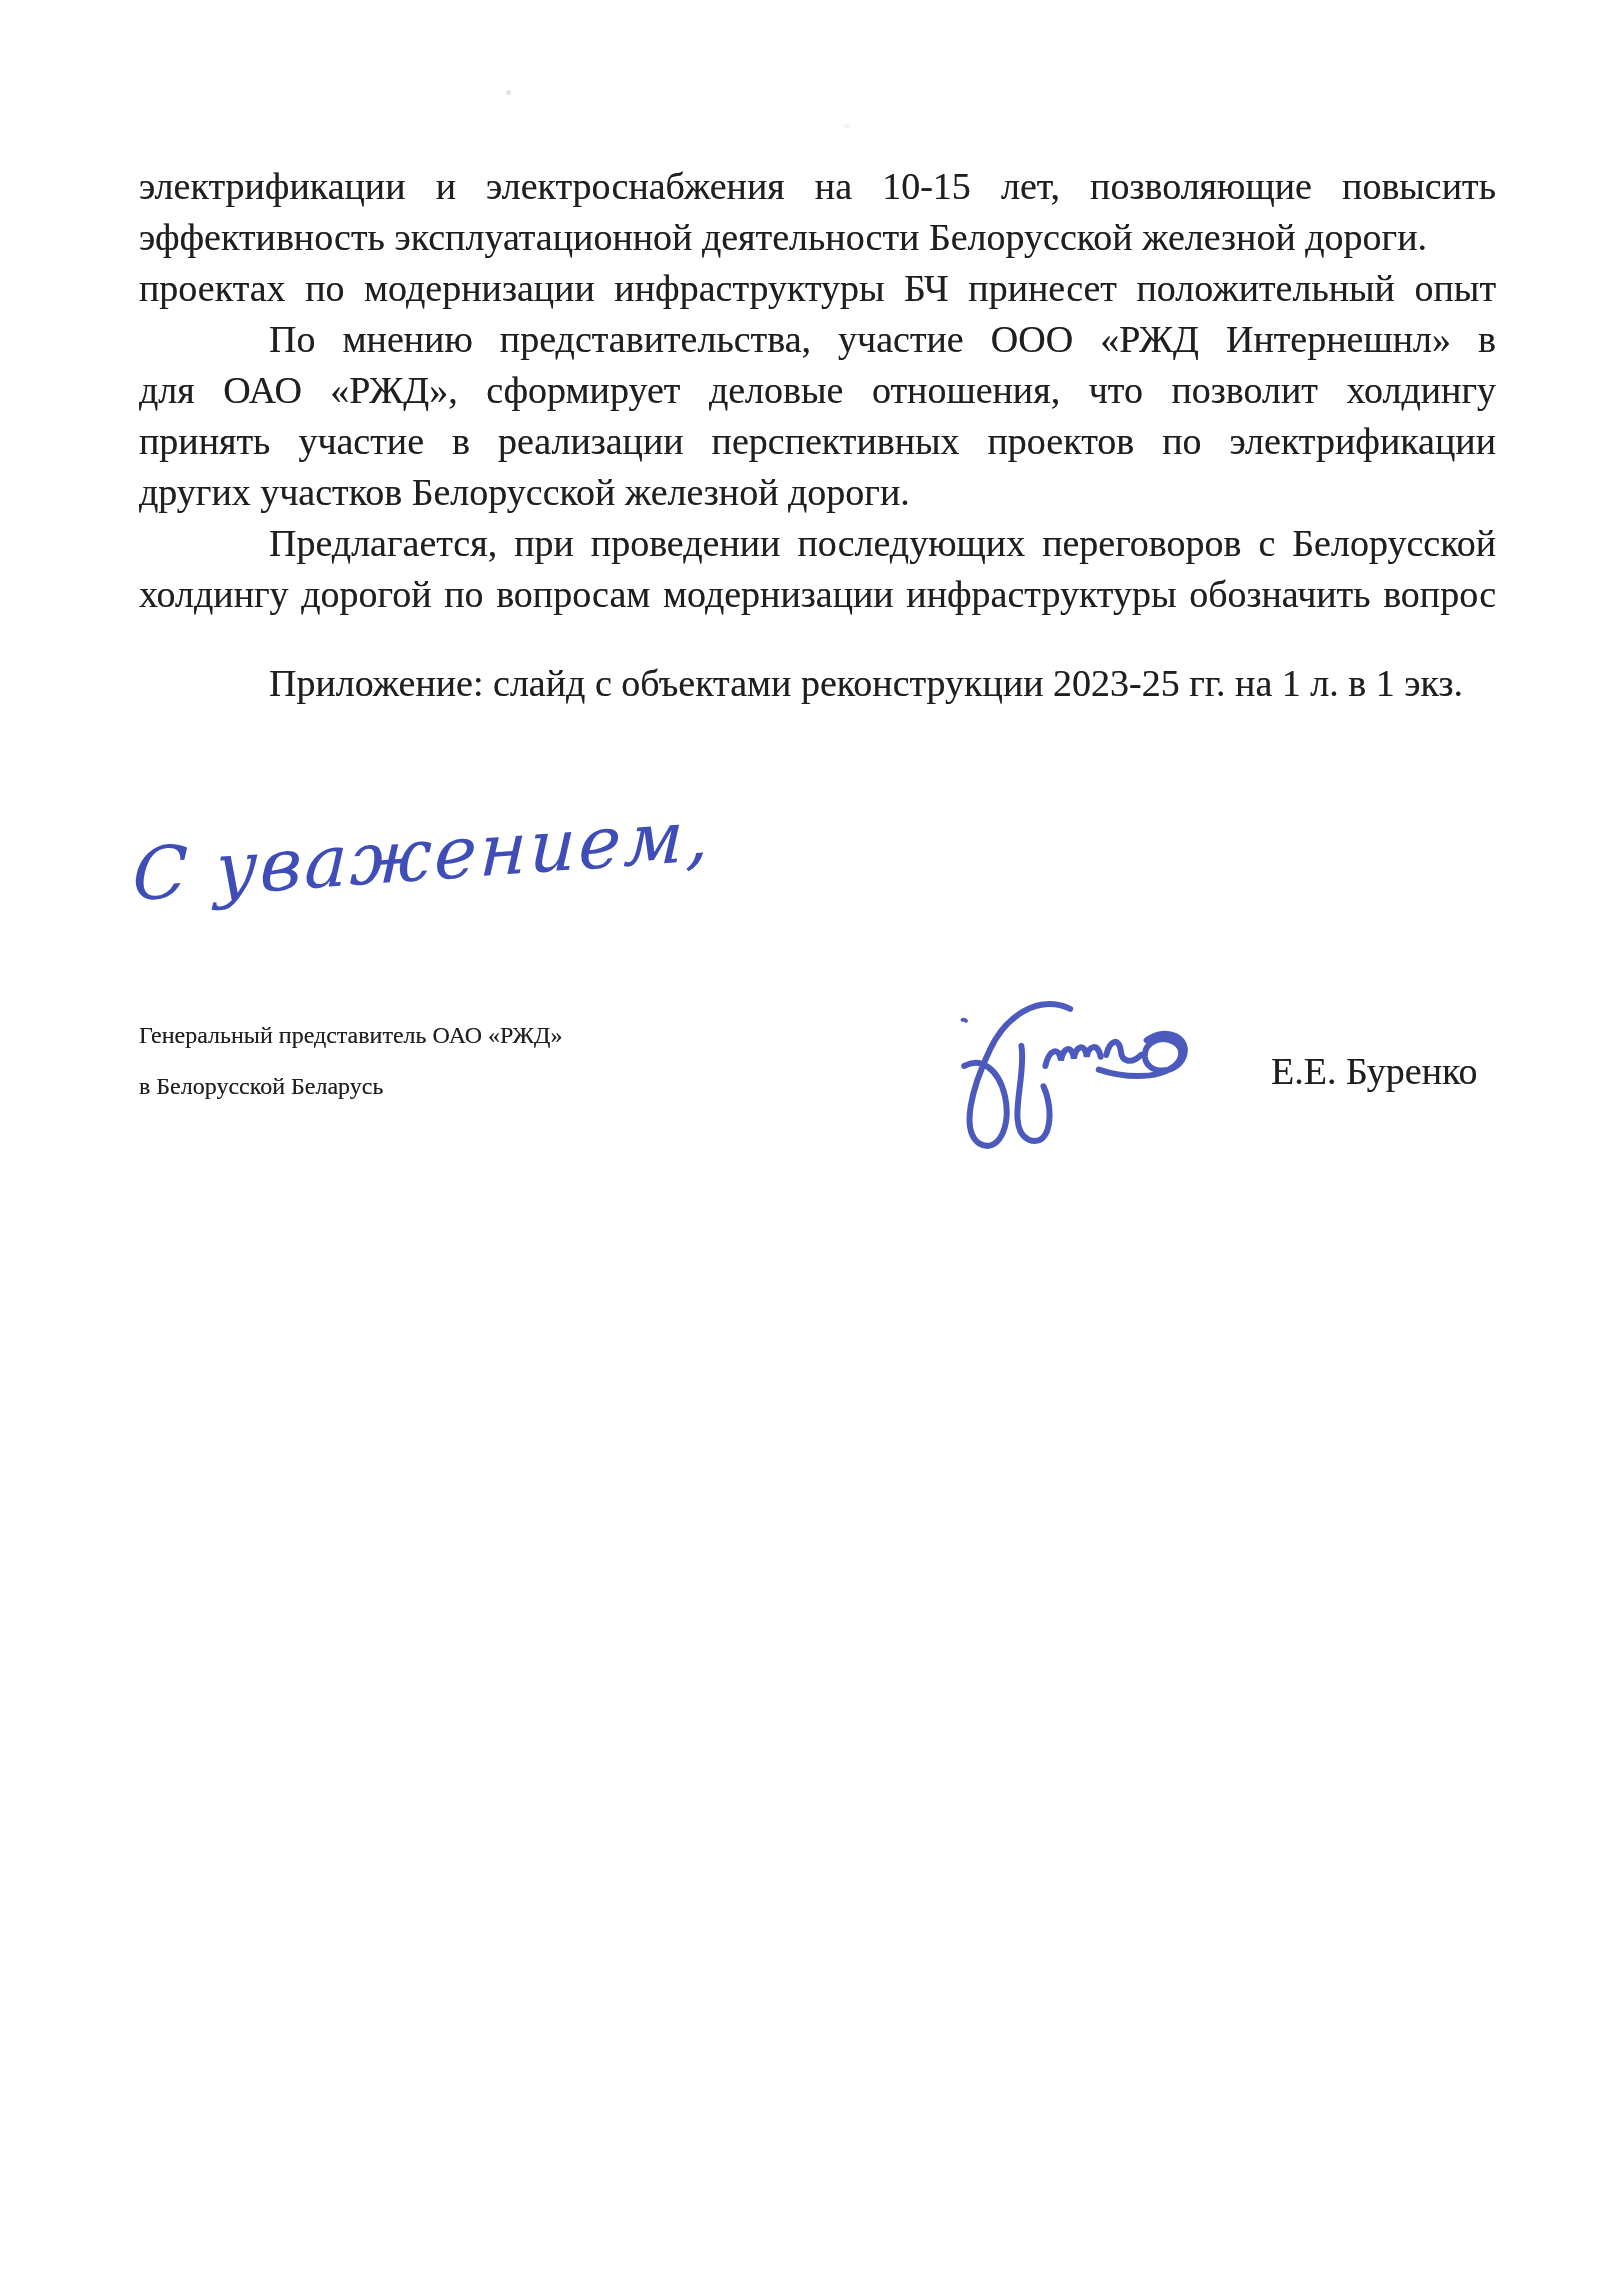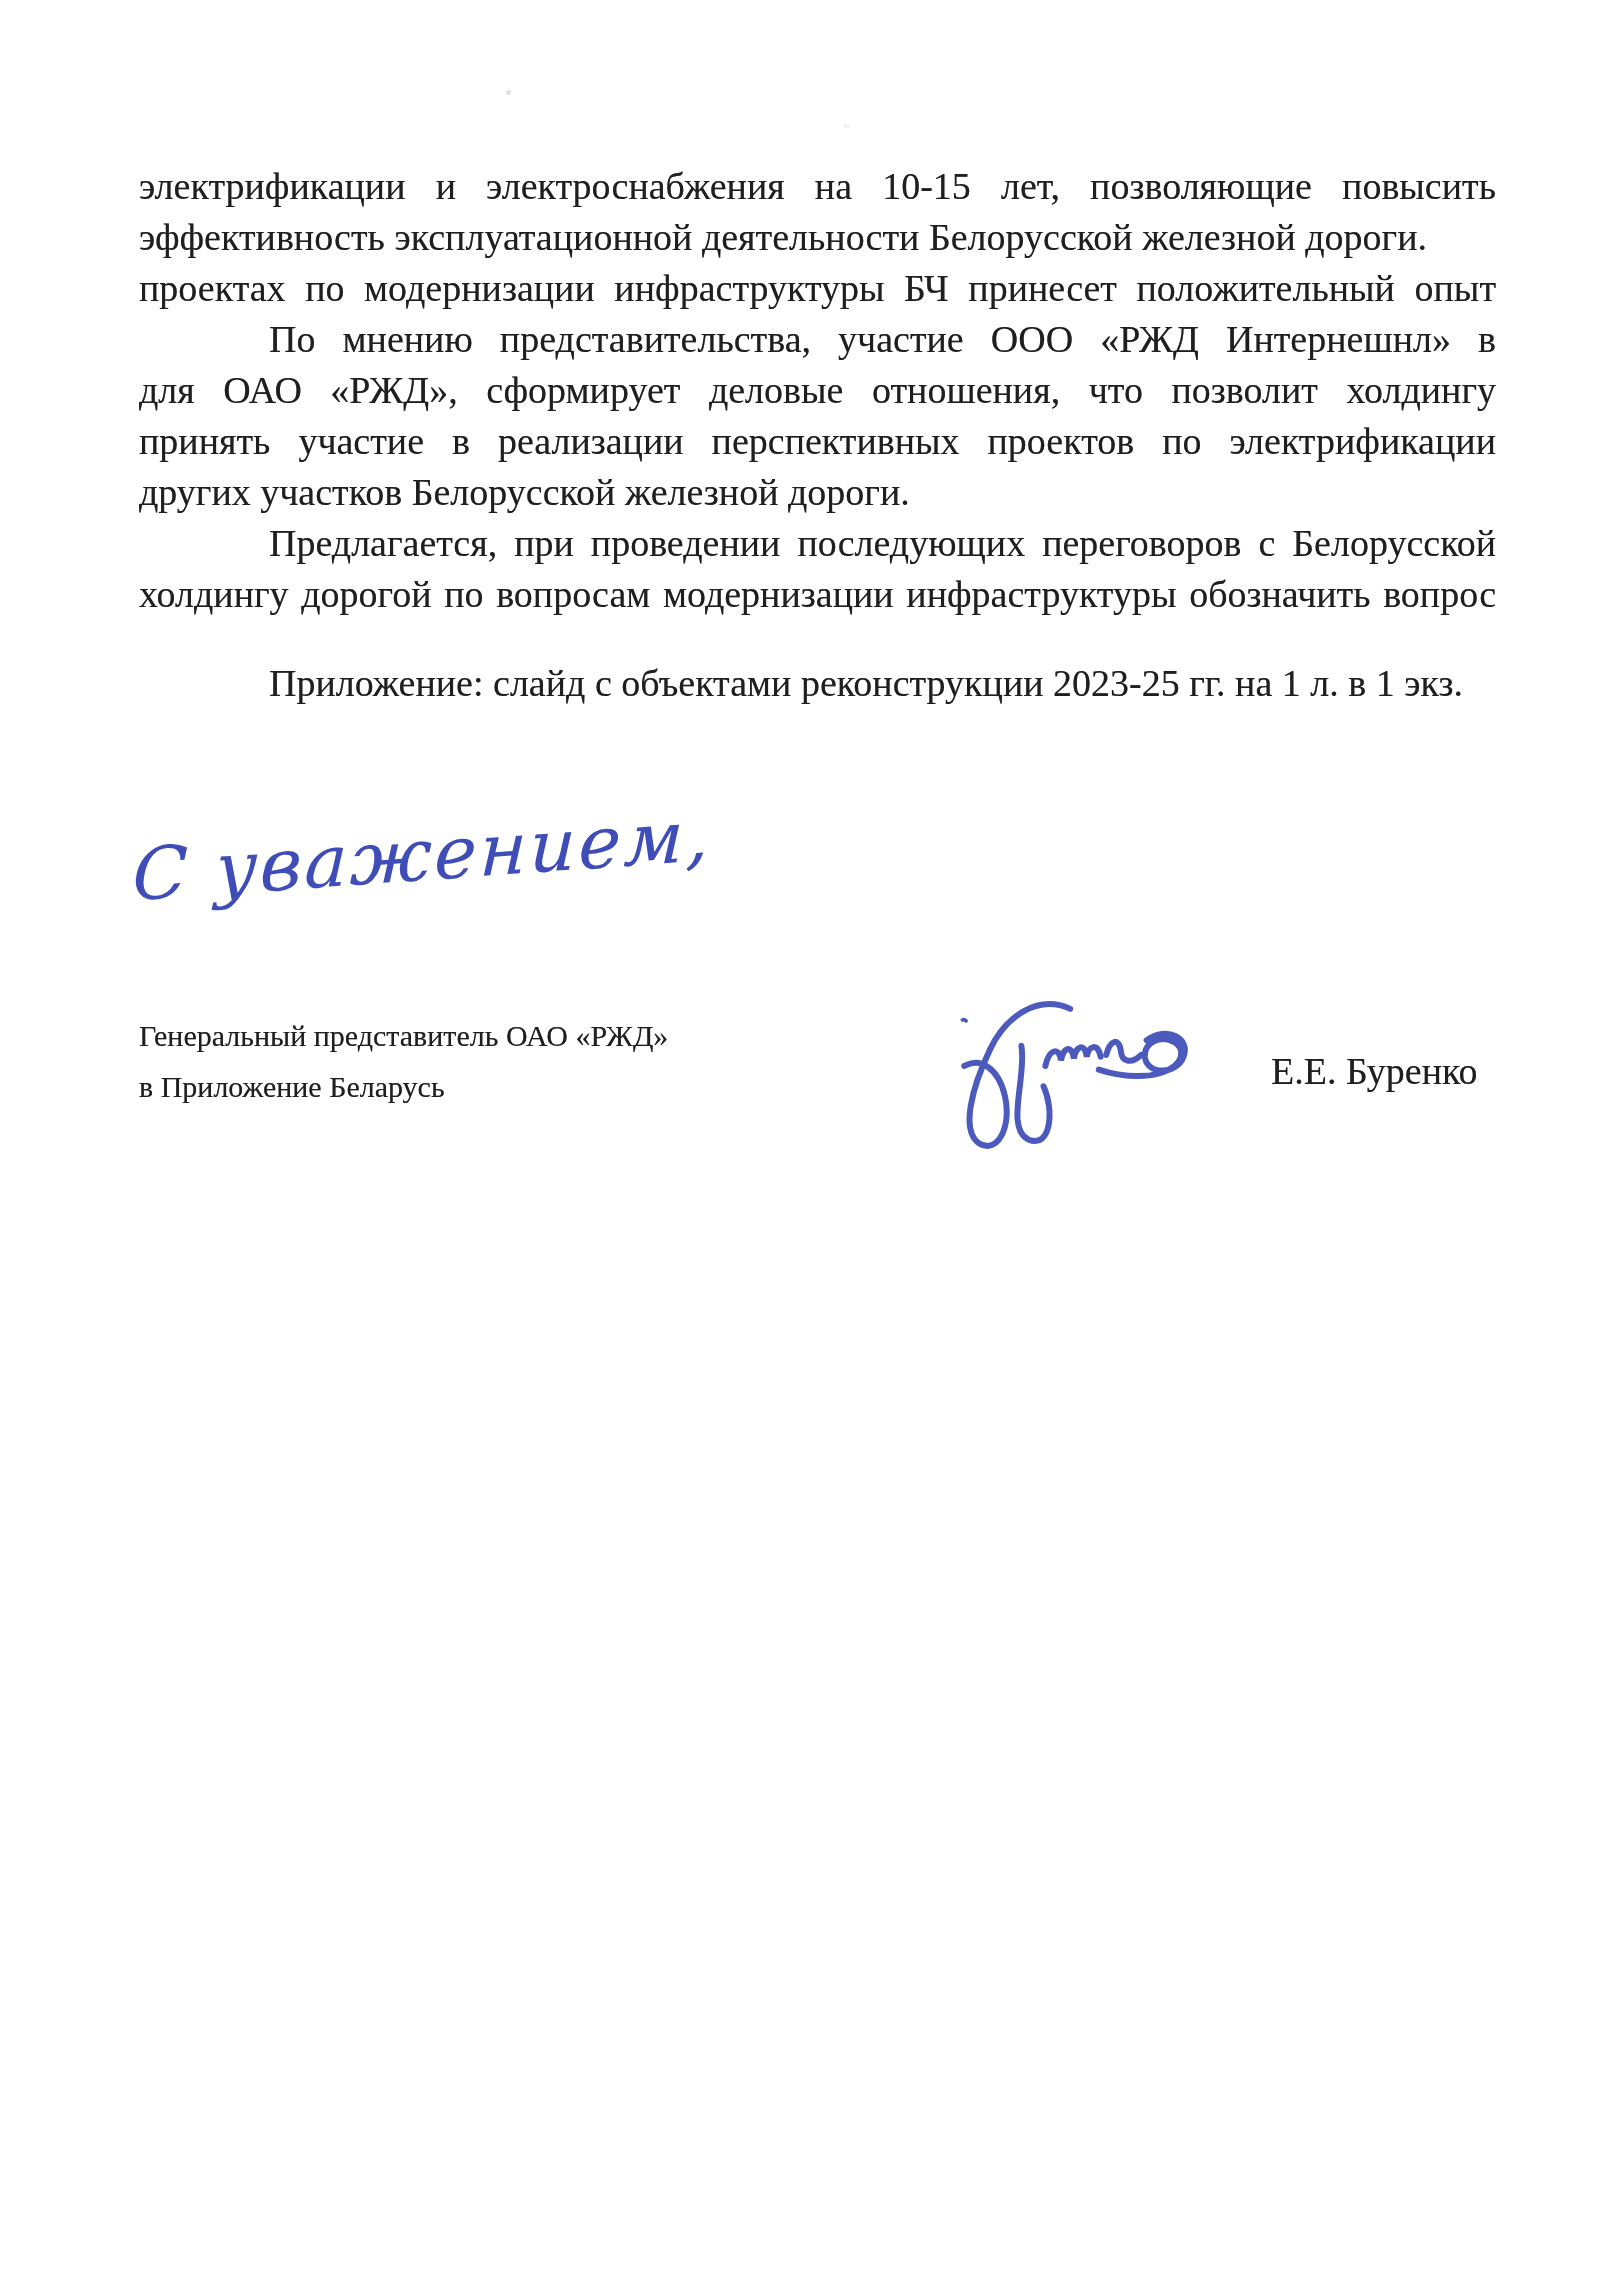--- a/index.html
+++ b/index.html
@@ -42,21 +42,21 @@
     color: #3e4db8;
     transform: rotate(-4deg) skewX(-6deg);
     transform-origin: left top;
   }
   
   .sign-title {
     position: absolute;
     left: 139px;
     top: 1010px;
     width: 806px;
-    font-size: 30px;
+    font-size: 24px;
     line-height: 51px;
     color: #1f1f1f;
     text-shadow: 0 0 0.6px rgba(20,20,20,0.55);
   }
   .signatory-name {
     position: absolute;
     left: 1271px;
     top: 1046px;
     font-size: 38px;
     line-height: 51px;
@@ -93,21 +93,21 @@
     <div class="line">других участков Белорусской железной дороги.</div>
     <div class="line j ind">Предлагается, при проведении последующих переговоров с Белорусской</div>
     <div class="line j">холдингу дорогой по вопросам модернизации инфраструктуры обозначить вопрос</div>
     <div class="line ind gap">Приложение: слайд с объектами реконструкции 2023-25 гг. на 1 л. в 1 экз.</div>
   </div>
 
   <div class="closing-hand">С уважением,</div>
 
   <div class="sign-title">
     <div>Генеральный представитель ОАО «РЖД»</div>
-    <div>в Приложение Беларусь</div>
+    <div>в Белорусской Беларусь</div>
   </div>
 
   <svg class="signature-svg" viewBox="0 0 330 185" xmlns="http://www.w3.org/2000/svg" aria-hidden="true">
     <g fill="none" stroke="#3e4db8" stroke-width="6.5" stroke-linecap="round" opacity="0.92">
       <path d="M 175 18 C 140 2 105 26 88 62 C 68 104 56 150 76 164 C 96 176 112 146 104 112 C 97 83 78 70 60 80"></path>
       <path d="M 122 58 C 128 92 104 148 130 160 C 154 170 158 128 146 102"></path>
       <path d="M 148 80 C 152 62 163 58 165 74 C 167 60 177 56 179 72 C 181 58 191 54 193 70 C 195 58 205 54 208 70"></path>
       <path d="M 214 68 C 218 52 228 48 230 64 C 231 76 242 78 252 68"></path>
       <path d="M 258 52 C 280 36 306 50 298 70 C 290 90 258 90 256 70 C 255 54 274 46 288 54 C 298 60 298 72 288 80 C 268 96 230 92 206 84"></path>
       <path d="M 58 30 C 60 29 61 30 62 31" stroke-width="4"></path>

